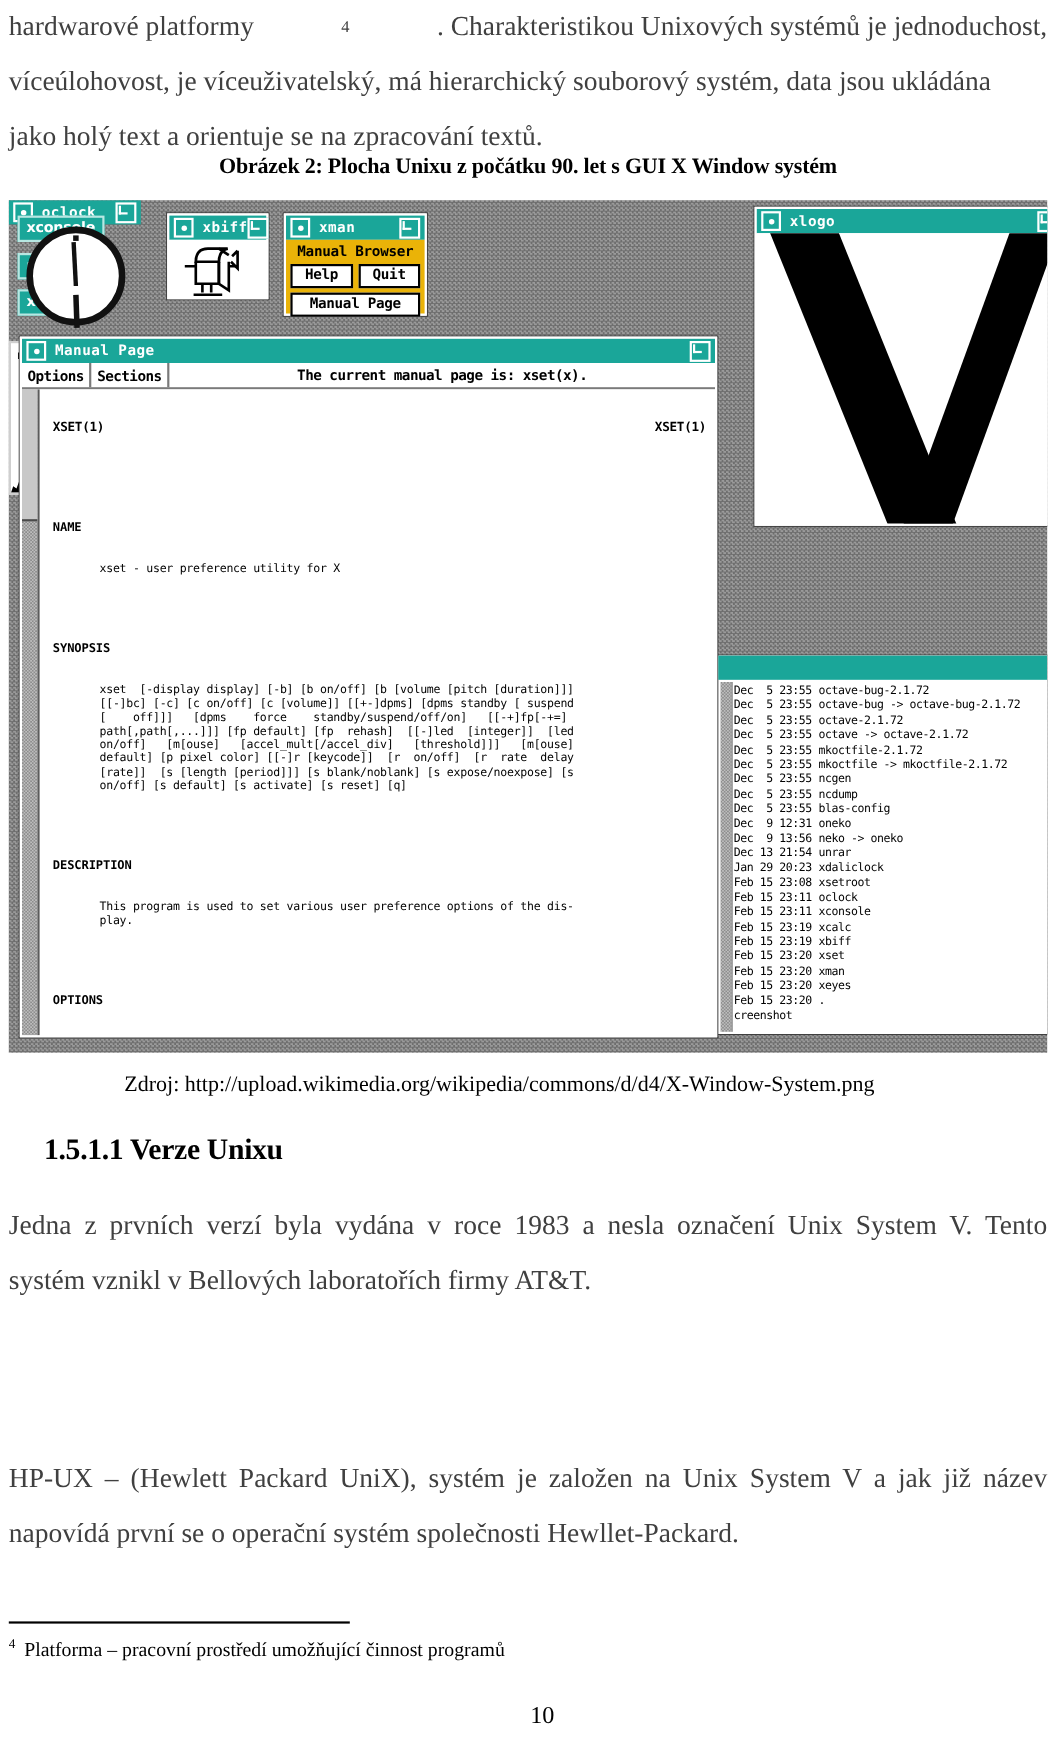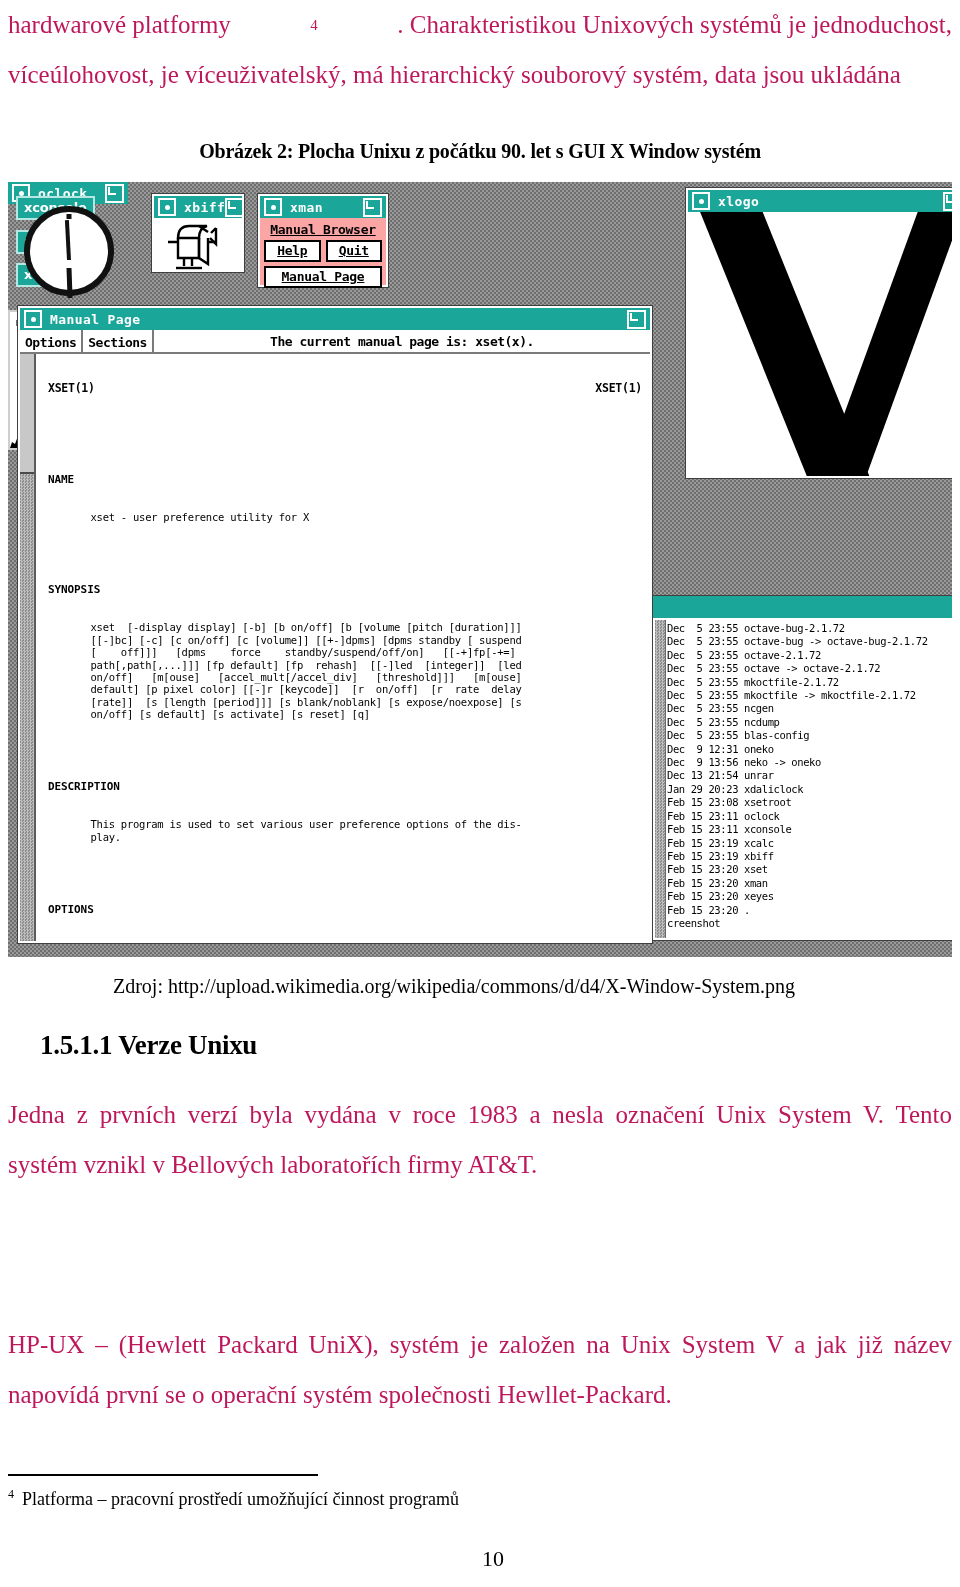--- a/index.html
+++ b/index.html
@@ -20,21 +20,21 @@
   .page {
     position: absolute;
     left: 0; top: 0;
     width: 960px; height: 1587px;
   }
   .para {
     position: absolute;
     font-size: 25px;
     line-height: 50px;
     text-align: justify;
-    color: #be185d;
+    color: #404040;
   }
   .para span.sup {
     font-size: 15px;
     vertical-align: super;
   }
 
   .fig-caption {
     position: absolute;
     width: 960px;
     text-align: center;
@@ -161,21 +161,21 @@
     letter-spacing: -0.2px;
     white-space: nowrap;
   }
 
   
   #xbiff { left: 144px; top: 12px; width: 92px; height: 78px; }
   #xbiff .body { height: calc(100% - 22px); background: #fff; position: relative; overflow: hidden; }
 
   
   #xman { left: 250px; top: 12px; width: 130px; height: 93px; }
-  #xman .body { background: #fca5a5; height: calc(100% - 22px); padding: 3px 4px 0; box-sizing: border-box; text-decoration: underline; }
+  #xman .body { background: #eab308; height: calc(100% - 22px); padding: 3px 4px 0; box-sizing: border-box; }
   .xman-label {
     text-align: center;
     font-family: "DejaVu Sans Mono", monospace;
     font-size: 13px; font-weight: bold;
     margin: 1px 0 3px;
     letter-spacing: -0.3px;
   }
   .xbtn-row { display: flex; gap: 5px; margin-bottom: 4px; }
   .xbtn {
     flex: 1 1 0;
@@ -346,20 +346,21 @@
 
 <div class="page">
 
   <div class="para" style="left:8px; top:0px; width:944px;">
     <div style="display:flex; justify-content:space-between;">
       <span>hardwarové   platformy</span>
         <span class="sup">4</span>
         <span>.  Charakteristikou   Unixových   systémů   je   jednoduchost,</span>
     </div>
     <div style="text-align:justify;">víceúlohovost, je víceuživatelský, má hierarchický souborový systém, data jsou ukládána</div>
+    <div>jako holý text a orientuje se na zpracování textů.</div>
   </div>
 
   <div class="fig-caption" style="top:140px;">Obrázek 2: Plocha Unixu z počátku 90. let s GUI X Window systém</div>
 
   <div class="shot">
 
     <div class="deskicon" style="left:8px; top:14px;">
       <span>xconsole</span>
     </div>
     <div class="deskicon" style="left:8px; top:48px;">

